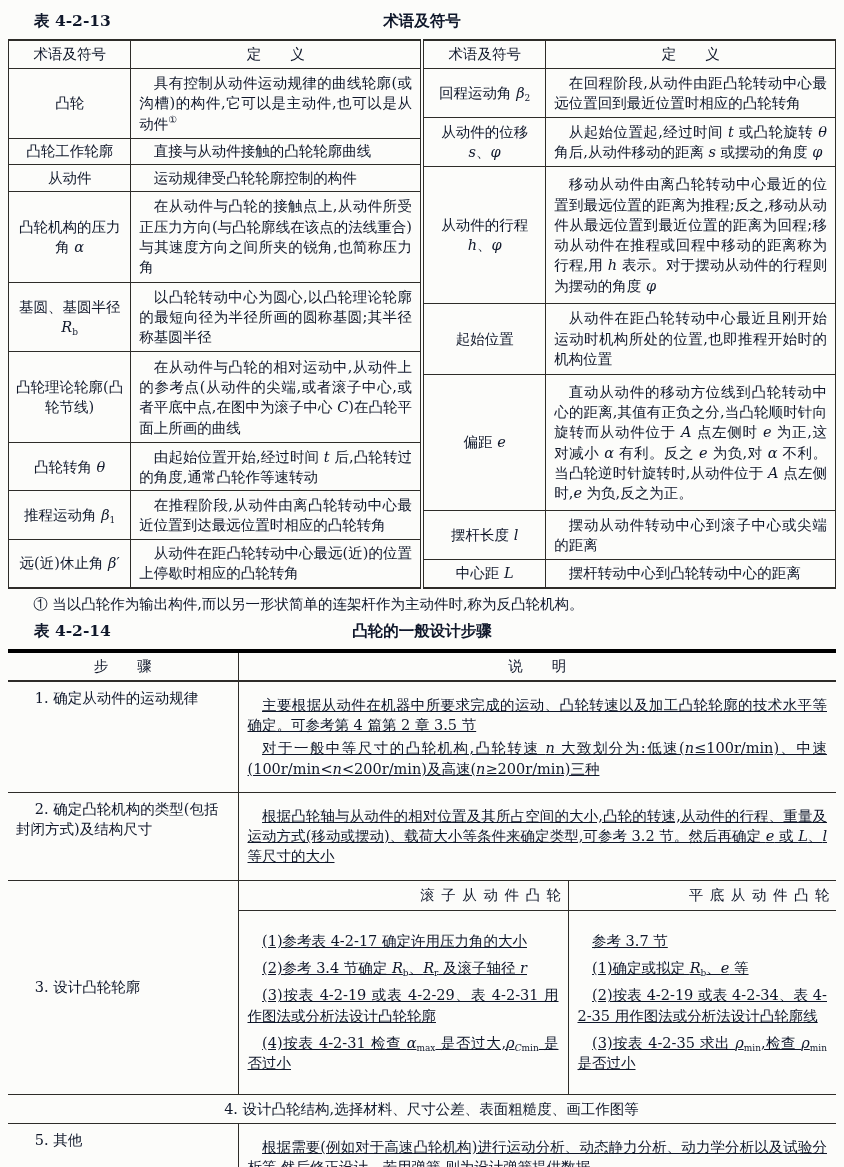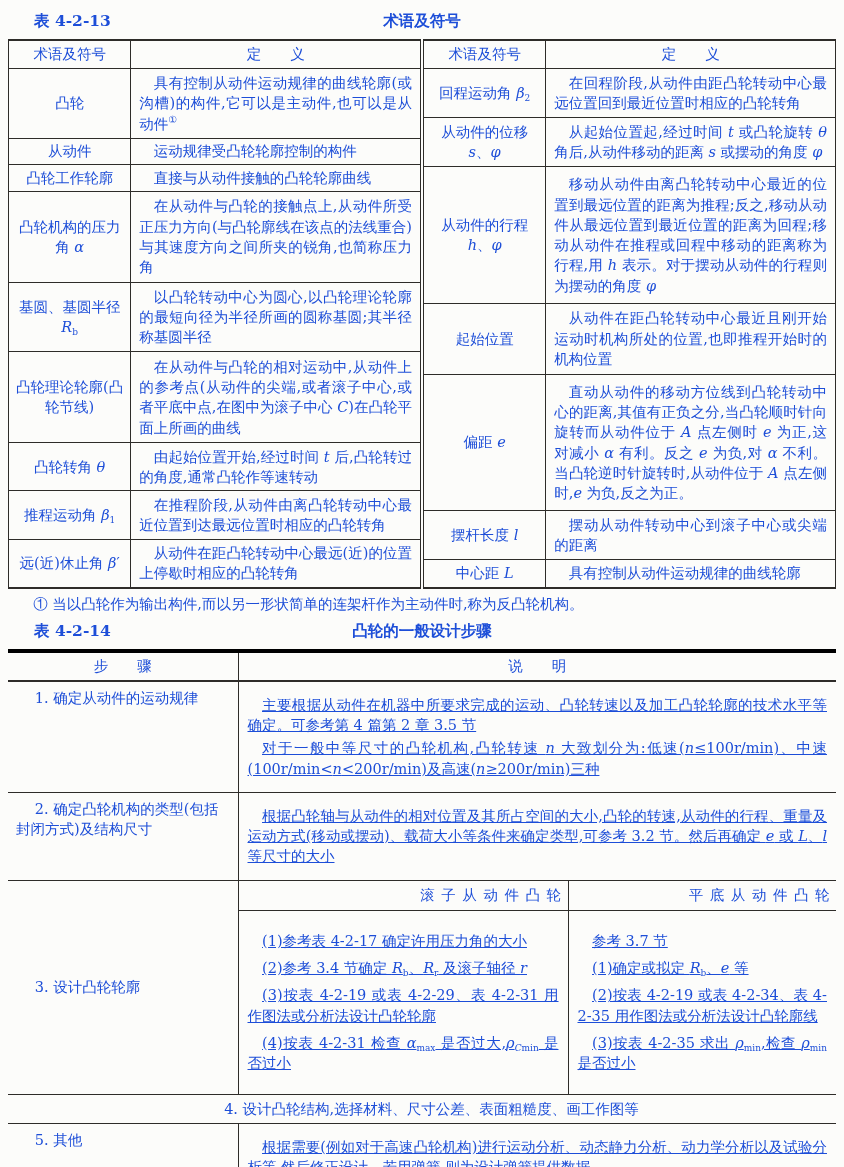--- a/index.html
+++ b/index.html
@@ -1,19 +1,19 @@
 <!DOCTYPE html>
 <html><head>
 <meta charset="utf-8">
 <style>
   * { margin:0; padding:0; box-sizing:border-box; }
   html,body { background:#f4f2ee; }
   .page {
     width:844px; height:1167px; overflow:hidden; margin:0 auto;
-    background:#fcfcfa; color:#1d4ed8;
+    background:#fcfcfa; color:#0f172a;
     font-family:"DejaVu Serif","Liberation Serif",serif;
     font-size:14.5px; line-height:1.4;
     padding:8px 8px 0 8px;
   }
   i { font-style:italic; }
   sub { font-size:0.62em; line-height:0; vertical-align:-0.35em; }
   sub i { font-size:1em; }
   sup { font-size:0.68em; line-height:0; }
 
   .caption { position:relative; text-align:center; font-weight:bold; font-size:15.5px; margin:2px 0 7px 0; }
@@ -73,29 +73,29 @@
         <td class="th">术语及符号</td>
         <td class="th">定　　义</td>
       </tr>
       <tr>
         <td class="term">凸轮</td>
         <td class="def">
               <p>具有控制从动件运动规律的曲线轮廓(或沟槽)的构件,它可以是主动件,也可以是从动件<sup>①</sup></p>
             </td>
       </tr>
       <tr>
+        <td class="term">凸轮工作轮廓</td>
+        <td class="def">
+              <p>直接与从动件接触的凸轮轮廓曲线</p>
+            </td>
+      </tr>
+      <tr>
         <td class="term">从动件</td>
         <td class="def">
               <p>运动规律受凸轮轮廓控制的构件</p>
-            </td>
-      </tr>
-      <tr>
-        <td class="term">凸轮工作轮廓</td>
-        <td class="def">
-              <p>直接与从动件接触的凸轮轮廓曲线</p>
             </td>
       </tr>
       <tr>
         <td class="term">凸轮机构的压力角 <i>α</i></td>
         <td class="def">
               <p>在从动件与凸轮的接触点上,从动件所受正压力方向(与凸轮廓线在该点的法线重合)与其速度方向之间所夹的锐角,也简称压力角</p>
             </td>
       </tr>
       <tr>
         <td class="term">基圆、基圆半径 <i>R</i><sub>b</sub></td>
@@ -172,21 +172,21 @@
       </tr>
       <tr>
         <td class="term">摆杆长度 <i>l</i></td>
         <td class="def">
               <p>摆动从动件转动中心到滚子中心或尖端的距离</p>
             </td>
       </tr>
       <tr>
         <td class="term">中心距 <i>L</i></td>
         <td class="def">
-              <p>具有控制从动件运动规律的曲线轮廓</p>
+              <p>摆杆转动中心到凸轮转动中心的距离</p>
             </td>
       </tr>
     </tbody>
       </table>
   </div>
 
   <div class="footnote">① 当以凸轮作为输出构件,而以另一形状简单的连架杆作为主动件时,称为反凸轮机构。</div>
 
   <div class="caption">
     <span class="cap-label">表 4-2-14</span>

